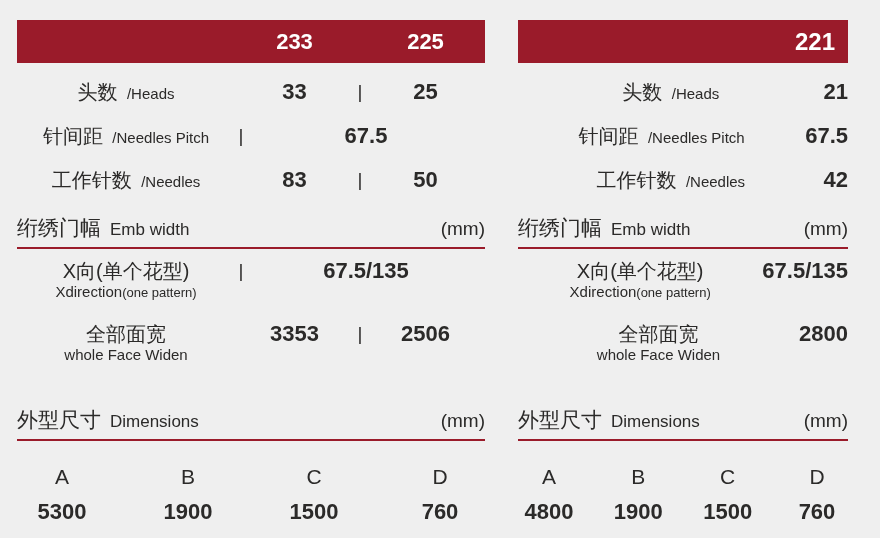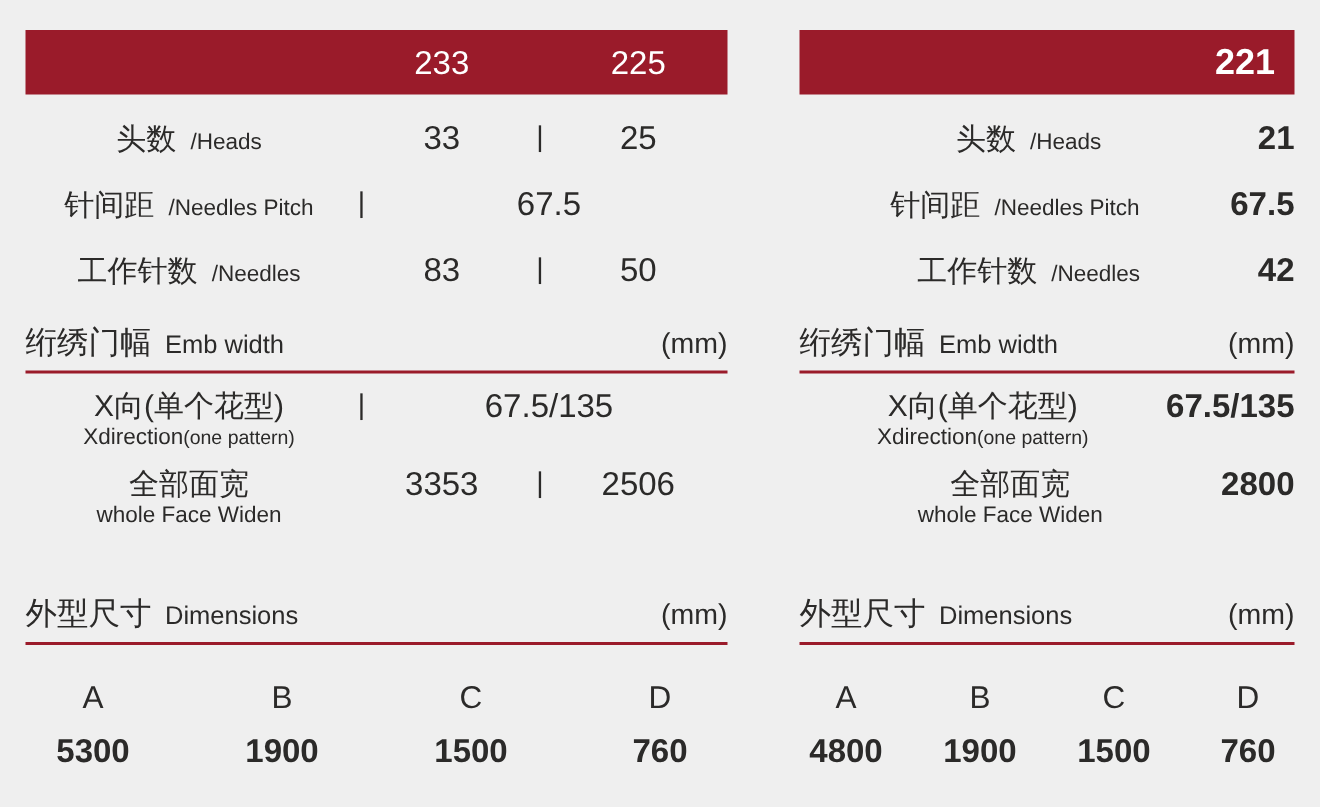--- a/index.html
+++ b/index.html
@@ -13,21 +13,21 @@
     width: 880px; height: 538px;
     background: var(--background);
     font-family: "Liberation Sans", sans-serif;
     color: var(--text);
     overflow: hidden;
   }
   .page { position: relative; width: 880px; height: 538px; }
 
   .panel { position: absolute; top: 20px; }
   .panel-left  { left: 17px;  width: 468px; }
-  .panel-right { left: 533px; width: 330px; }
+  .panel-right { left: 518px; width: 330px; }
 
   
   .model-bar {
     height: 43px;
     background: var(--accent);
     display: flex;
     align-items: center;
   }
   .model-bar .label-space { flex: 1; }
   .model-bar .v {
@@ -56,21 +56,21 @@
 
   .vals {
     width: 250px;
     display: flex;
     align-items: center;
   }
   .vals .v {
     flex: 1;
     text-align: center;
     font-size: 22px;
-    font-weight: 400;
+    font-weight: 700;
   }
   .vals .sep {
     width: 12px;
     text-align: center;
     font-size: 19px;
     font-weight: 400;
   }
   .val-single {
     margin-left: auto;
     font-size: 22px;
@@ -91,21 +91,21 @@
   .sec-unit { margin-left: auto; font-size: 19px; }
   .sec-head-dims { margin-top: 42px; }
 
   
   .row2 {
     display: flex;
     align-items: flex-start;
     height: auto;
   }
   .row2.x-row    { margin-top: 10px; }
-  .row2.face-row { margin-top: 10px; }
+  .row2.face-row { margin-top: 20px; }
   .label2 .zh  { display: block; line-height: 24px; }
   .label2 .sub { display: block; font-size: 15px; line-height: 18px; }
   .label2 .note { font-size: 13px; }
   .row2 .vals, .row2 .val-single { margin-top: 0; line-height: 24px; }
 
   
   .dims {
     margin-top: 23px;
     display: flex;
     justify-content: space-between;

